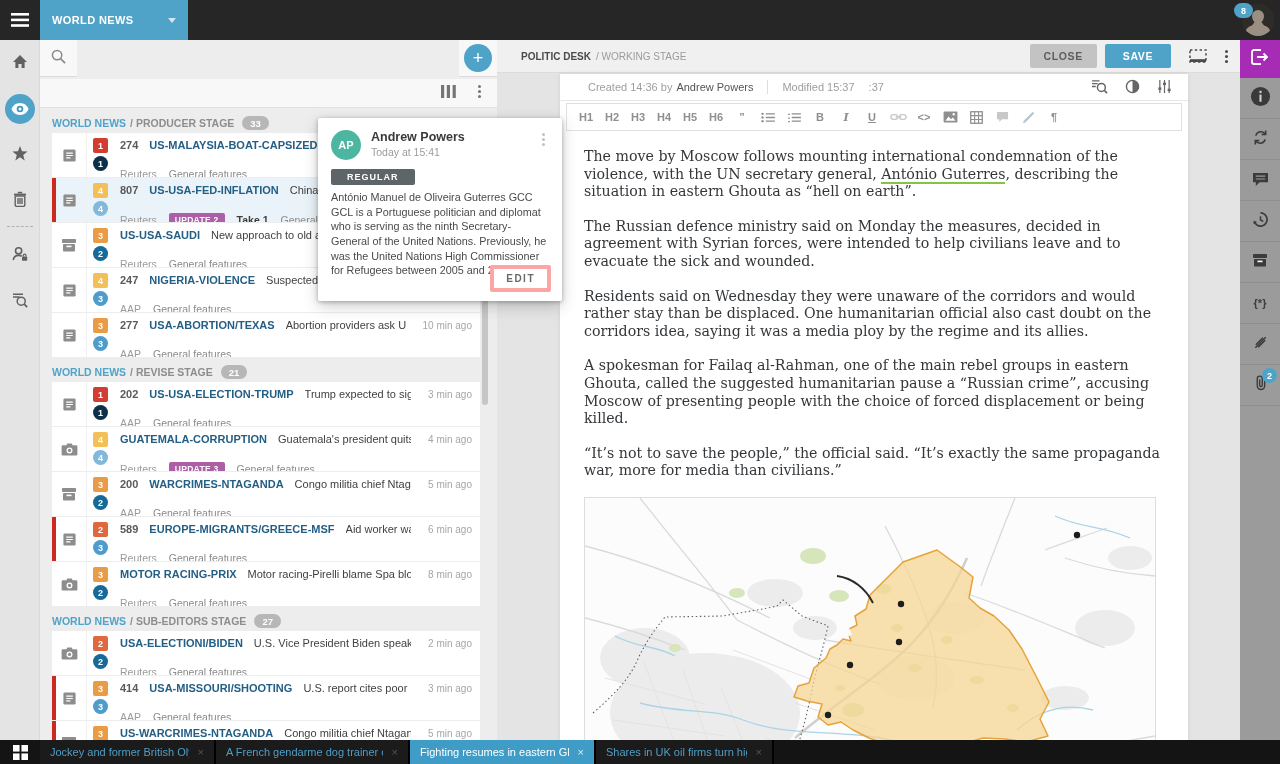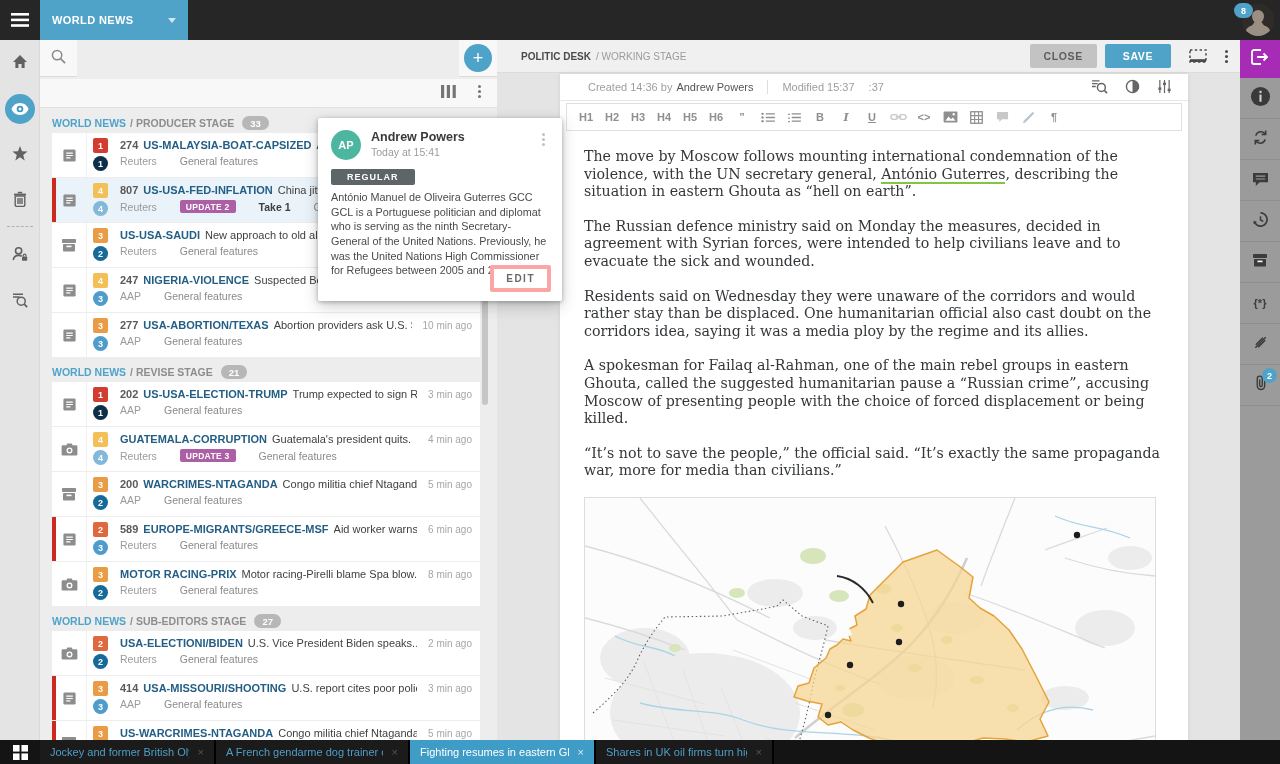--- a/index.html
+++ b/index.html
@@ -40,26 +40,26 @@
   .gh-count{margin-left:8px;background:#b7b7b7;color:#fff;font-size:9.5px;padding:1.5px 8px;border-radius:9px;}
   .mi{position:relative;height:44px;background:#fff;margin-top:1px;display:flex;overflow:hidden;}
   .mi.sel{background:#eaf3f9;}
   .redbar{position:absolute;left:0;top:0;bottom:0;width:4px;background:var(--marked);}
   .mi-icon{width:34px;border-right:1px solid #f0f0f0;display:flex;align-items:center;justify-content:center;color:#8d8d8d;flex:none;}
   .mi-badges{width:27px;flex:none;padding-top:5px;display:flex;flex-direction:column;align-items:center;gap:3px;}
   .pri,.urg{width:15px;height:15px;color:#fff;font-size:9px;font-weight:bold;display:flex;align-items:center;justify-content:center;}
   .pri{border-radius:2px;}
   .urg{border-radius:50%;}
   .mi-main{flex:1;min-width:0;padding:6px 8px 0 6px;}
-  .l1{display:flex;align-items:center;gap:5px;font-size:11px;white-space:nowrap;overflow:hidden;}
+  .l1{display:flex;align-items:center;gap:11px;font-size:11px;white-space:nowrap;overflow:hidden;}
   .q{font-weight:bold;color:#5a5a5a;}
   .slug{font-weight:bold;color:#235e85;}
   .hl{color:#3f3f3f;overflow:hidden;}
   .time{margin-left:auto;color:#a6a6a6;font-size:10px;flex:none;padding-left:6px;}
-  .l2{display:flex;align-items:center;gap:23px;font-size:10.5px;margin-top:4px;white-space:nowrap;}
+  .l2{display:flex;align-items:center;gap:12px;font-size:10.5px;margin-top:17px;white-space:nowrap;}
   .prov{color:#9a9a9a;}
   .upd{background:var(--update);color:#fff;font-size:8.5px;font-weight:bold;padding:1.5px 6px;border-radius:2px;letter-spacing:.3px;}
   .take{color:#3f3f3f;font-weight:bold;}
   .cat{color:#8a8a8a;}
   .scroll-thumb{position:absolute;right:9px;top:190px;width:6px;height:175px;background:#c6c6c6;border-radius:3px;}
 
   
   .popup{position:absolute;left:318px;top:118px;width:244px;height:183px;background:#fff;border-radius:2px;z-index:40;
     box-shadow:0 1px 4px rgba(0,0,0,.28),0 5px 16px rgba(0,0,0,.2);padding:12px 13px;box-sizing:border-box;}
   .pp-head{display:flex;align-items:flex-start;}

